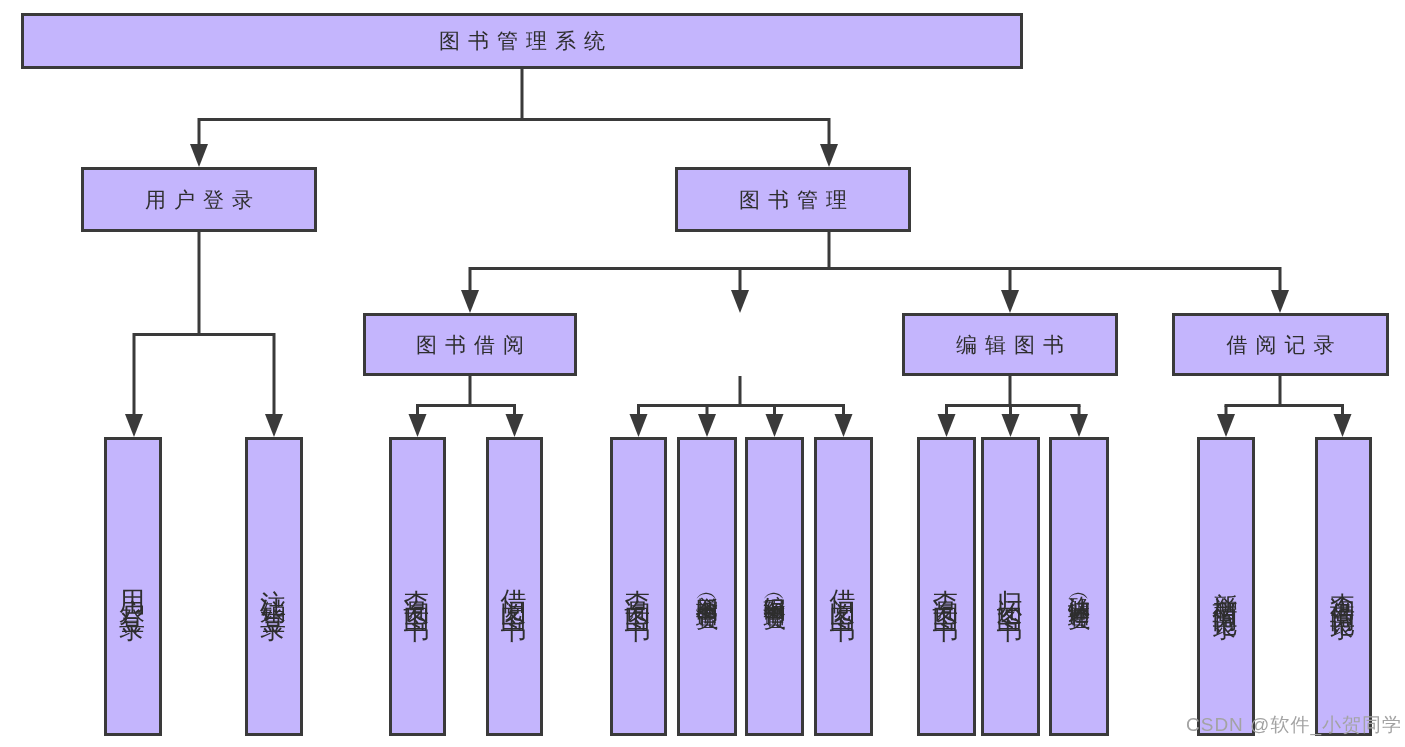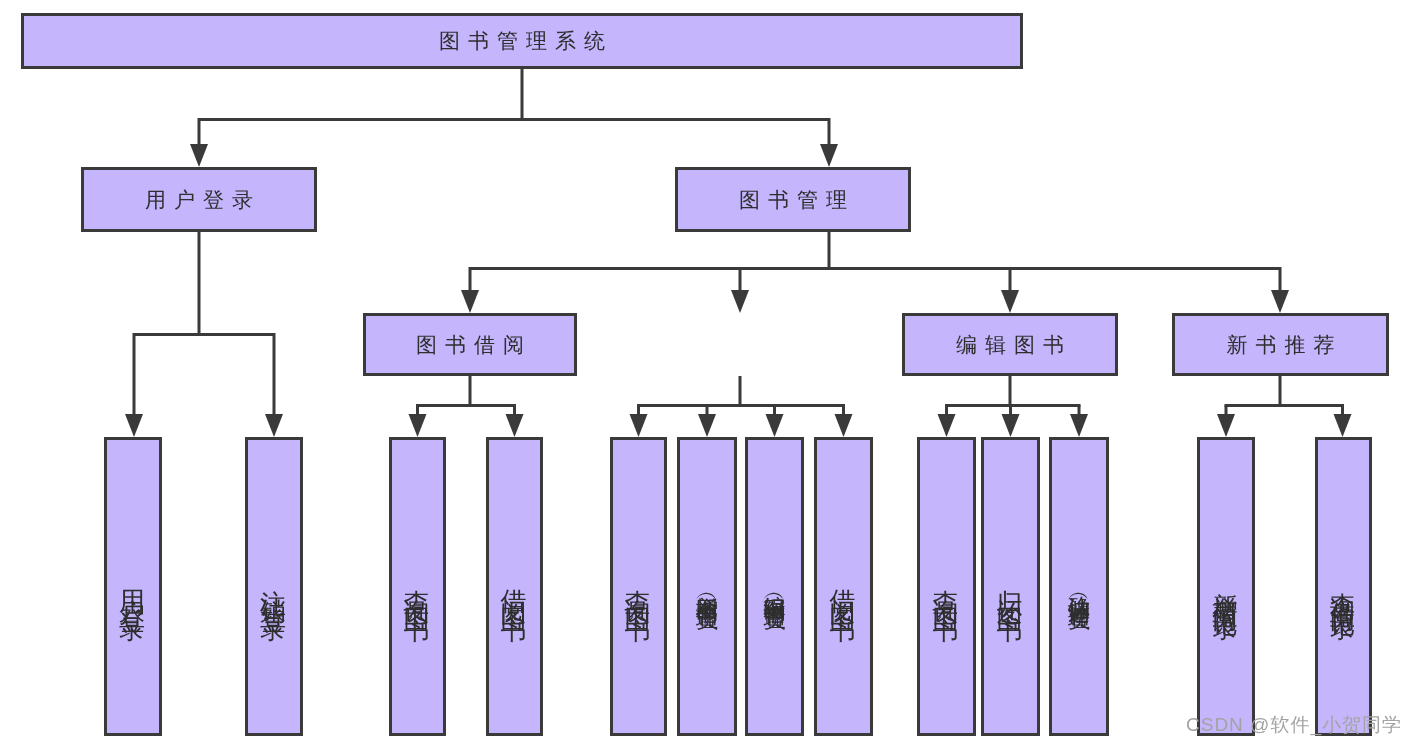--- a/index.html
+++ b/index.html
@@ -95,21 +95,21 @@
     <span>图书管理</span>
   </div>
 
   <div class="box hbox" style="left:363px;top:313px;width:214px;height:63px">
     <span>图书借阅</span>
   </div>
   <div class="box hbox" style="left:902px;top:313px;width:216px;height:63px">
     <span>编辑图书</span>
   </div>
   <div class="box hbox" style="left:1172px;top:313px;width:217px;height:63px">
-    <span>新书推荐</span>
+    <span>借阅记录</span>
   </div>
 
   <div class="box vbox" style="left:104px;top:437px;width:58px;height:299px">
     <span>用户登录</span>
   </div>
   <div class="box vbox" style="left:245px;top:437px;width:58px;height:299px">
     <span>注销登录</span>
   </div>
 
   <div class="box vbox" style="left:389px;top:437px;width:57px;height:299px">

